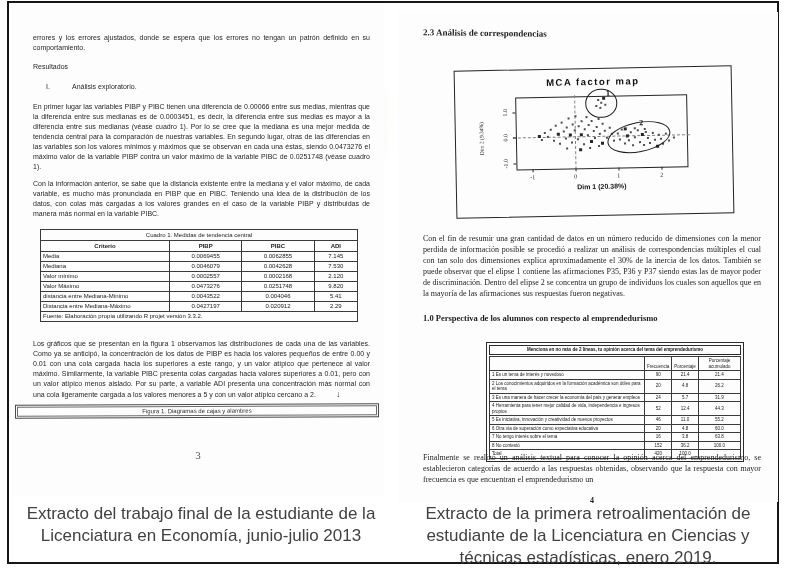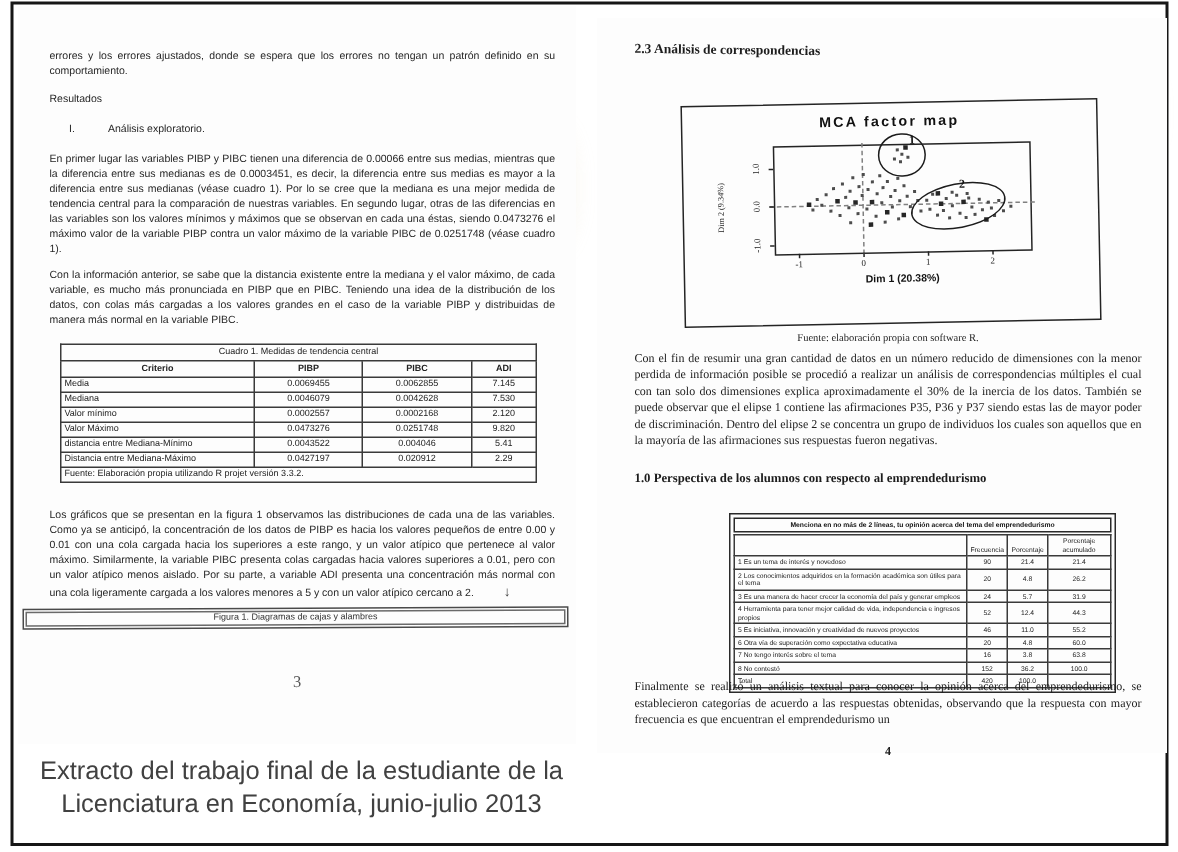--- a/index.html
+++ b/index.html
@@ -270,21 +270,20 @@
           <div class="ytickmark" style="top:13.9px"></div>
           <span class="ytick" style="top:13.9px">1.0</span>
           <div class="ytickmark" style="top:39.3px"></div>
           <span class="ytick" style="top:39.3px">0.0</span>
           <div class="ytickmark" style="top:64.7px"></div>
           <span class="ytick" style="top:64.7px">-1.0</span>
         </div>
       <div id="mca-xlabel">Dim 1 (20.38%)</div>
     </div>
 
-    <div id="rp-figsource" class="rp-block">Fuente: elaboración propia con software R.</div>
     <div id="rp-p1" class="rp-block">Con el fin de resumir una gran cantidad de datos en un número reducido de dimensiones con la menor perdida de información posible se procedió a realizar un análisis de correspondencias múltiples el cual con tan solo dos dimensiones explica aproximadamente el 30% de la inercia de los datos. También se puede observar que el elipse 1 contiene las afirmaciones P35, P36 y P37 siendo estas las de mayor poder de discriminación. Dentro del elipse 2 se concentra un grupo de individuos los cuales son aquellos que en la mayoría de las afirmaciones sus respuestas fueron negativas.</div>
     <div id="rp-h24" class="rp-block">1.0 Perspectiva de los alumnos con respecto al emprendedurismo</div>
 
     <div id="tabla2-wrap" class="rp-block">
       <div id="tabla2-title">Menciona en no más de 2 líneas, tu opinión acerca del tema del emprendedurismo</div>
       <table id="tabla2">
           <tbody>
             <tr>
               <th style="width:150px"></th>
               <th>Frecuencia</th>
@@ -345,13 +344,14 @@
               <td class="num">100.0</td>
               <td class="num"></td>
             </tr>
           </tbody>
         </table>
     </div>
 
     <div id="rp-p2" class="rp-block">Finalmente se realizó un análisis textual para conocer la opinión acerca del emprendedurismo, se establecieron categorías de acuerdo a las respuestas obtenidas, observando que la respuesta con mayor frecuencia es que encuentran el emprendedurismo un</div>
     <div id="rp-pagenum" class="rp-block">4</div>
   </div>
+  <div id="caption-right" class="caption">Extracto de la primera retroalimentación de estudiante de la Licenciatura en Ciencias y técnicas estadísticas, enero 2019.</div>
 </div>
 
 </body></html>

